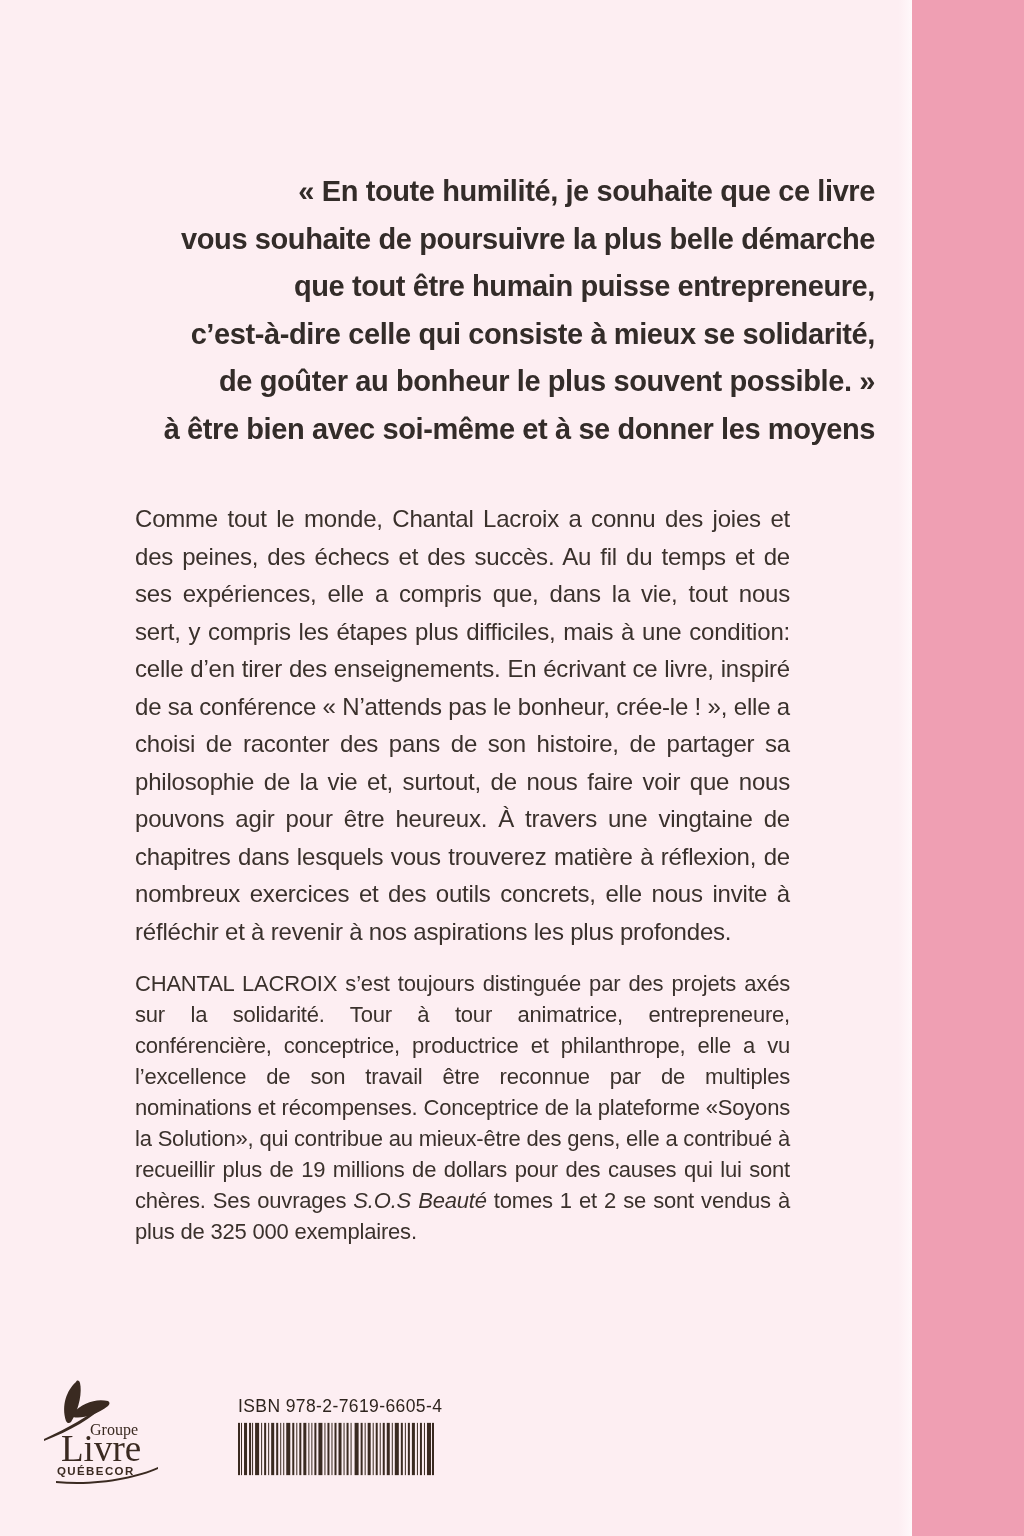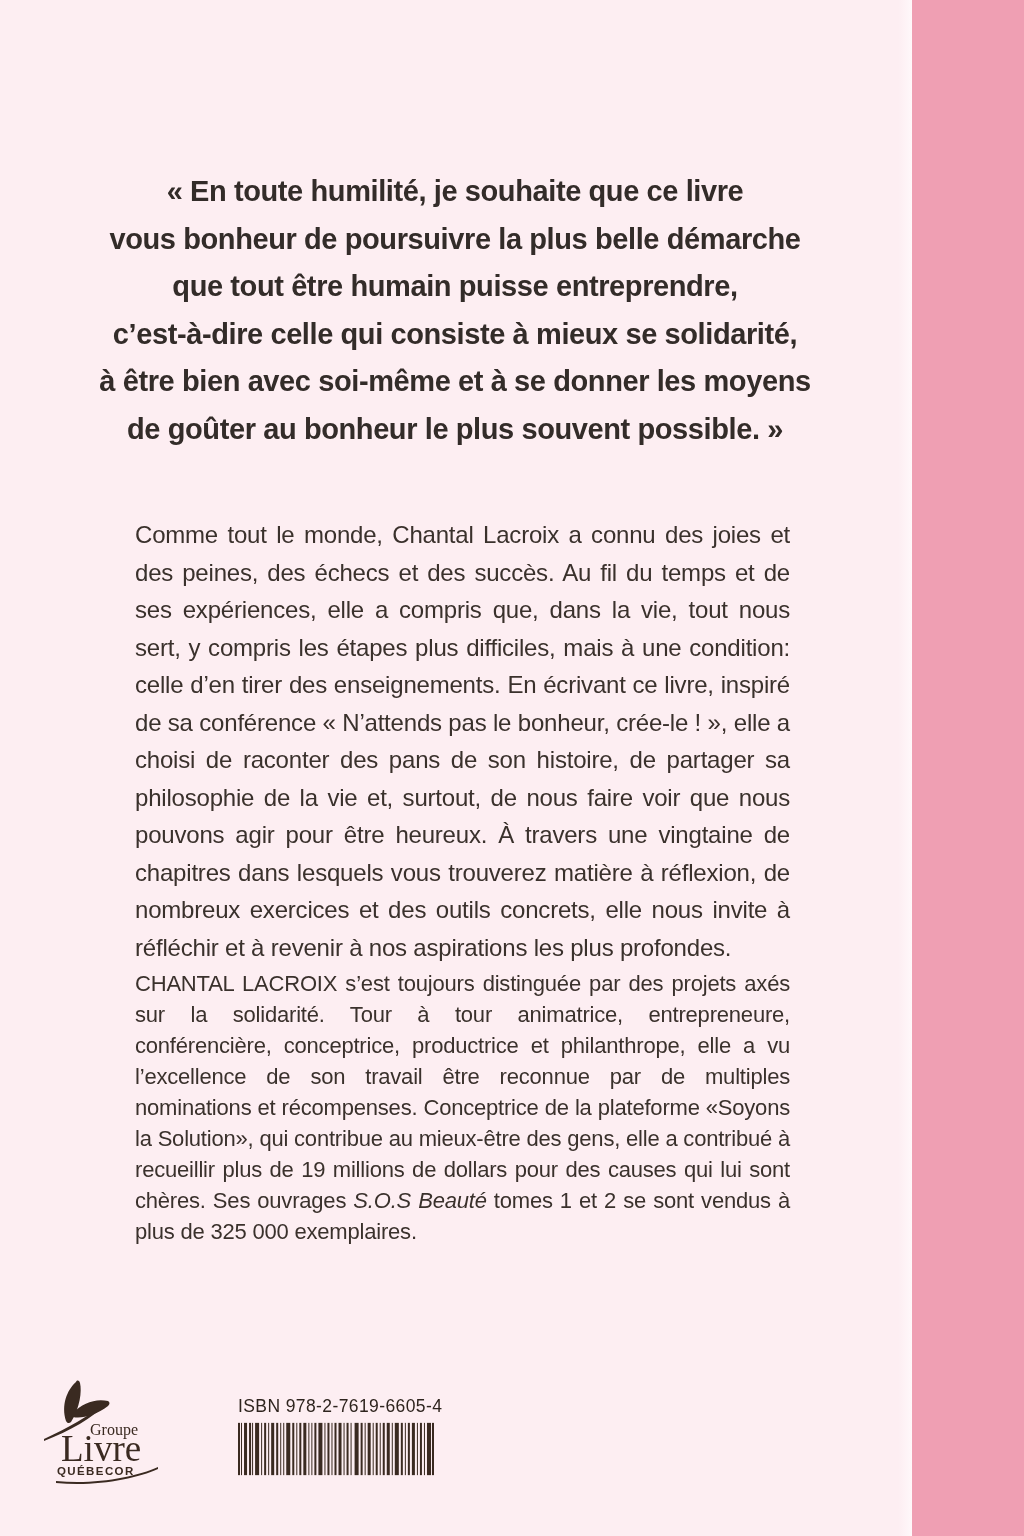--- a/index.html
+++ b/index.html
@@ -21,32 +21,31 @@
   }
   .pull-quote{
     position:absolute;top:168px;left:35px;width:840px;
     text-align:center;
     font-weight:700;
     font-size:29px;
     line-height:47.5px;
     letter-spacing:-0.4px;
     color:#332c29;
   }
-  .pull-quote .q-line{white-space:nowrap;}
+  .pull-quote .q-line{white-space:nowrap;text-align:right;}
   .body-paragraph{
     position:absolute;left:135px;width:655px;
     text-align:justify;
     color:#3a312c;
     letter-spacing:-0.2px;
   }
   .synopsis{
     top:500px;
     font-size:24px;
     line-height:37.5px;
-    margin-top:16px;
   }
   .bio{
     top:968px;
     font-size:22px;
     line-height:31px;
   }
   .bio i{}
   .publisher-logo{
     position:absolute;left:40px;top:1378px;width:130px;height:122px;
   }
@@ -65,25 +64,25 @@
 </head>
 <body>
 
 <div class="cover">
 
   <div class="spine-highlight"></div>
   <div class="spine-strip"></div>
 
   <div class="pull-quote">
     <div class="q-line">« En toute humilité, je souhaite que ce livre</div>
-    <div class="q-line">vous bonheur de poursuivre la plus belle démarche</div>
-    <div class="q-line">que tout être humain puisse entreprendre,</div>
+    <div class="q-line">vous souhaite de poursuivre la plus belle démarche</div>
+    <div class="q-line">que tout être humain puisse entrepreneure,</div>
     <div class="q-line">c’est-à-dire celle qui consiste à mieux se solidarité,</div>
+    <div class="q-line">de goûter au bonheur le plus souvent possible. »</div>
     <div class="q-line">à être bien avec soi-même et à se donner les moyens</div>
-    <div class="q-line">de goûter au bonheur le plus souvent possible. »</div>
   </div>
 
   <div class="body-paragraph synopsis">Comme tout le monde, Chantal Lacroix a connu des joies et des peines, des échecs et des succès. Au fil du temps et de ses expériences, elle a compris que, dans la vie, tout nous sert, y compris les étapes plus difficiles, mais à une condition: celle d’en tirer des enseignements. En écrivant ce livre, inspiré de sa conférence « N’attends pas le bonheur, crée-le ! », elle a choisi de raconter des pans de son histoire, de partager sa philosophie de la vie et, surtout, de nous faire voir que nous pouvons agir pour être heureux. À travers une vingtaine de chapitres dans lesquels vous trouverez matière à réflexion, de nombreux exercices et des outils concrets, elle nous invite à réfléchir et à revenir à nos aspirations les plus profondes.</div>
 
   <div class="body-paragraph bio"><span>CHANTAL LACROIX s’est toujours distinguée par des projets axés sur la solidarité. Tour à tour animatrice, entrepreneure, conférencière, conceptrice, productrice et philanthrope, elle a vu l’excellence de son travail être reconnue par de multiples nominations et récompenses. Conceptrice de la plateforme «Soyons la Solution», qui contribue au mieux-être des gens, elle a contribué à recueillir plus de 19 millions de dollars pour des causes qui lui sont chères. Ses ouvrages </span><i>S.O.S Beauté</i><span> tomes 1 et 2 se sont vendus à plus de 325 000 exemplaires.</span></div>
 
   <svg class="publisher-logo" viewBox="0 0 130 122" xmlns="http://www.w3.org/2000/svg">
     <g fill="#3a2a21">
       <path d="M36,4 C27,12 21,27 26,43 C27,45 29,46 31,44 C40,30 42,13 40,5 C39,2 37,2 36,4 Z"></path>
       <path d="M33,35 C42,25 56,20 68,23 C70,24 70,26 68,28 C56,37 42,41 33,39 C31,38 31,37 33,35 Z"></path>

